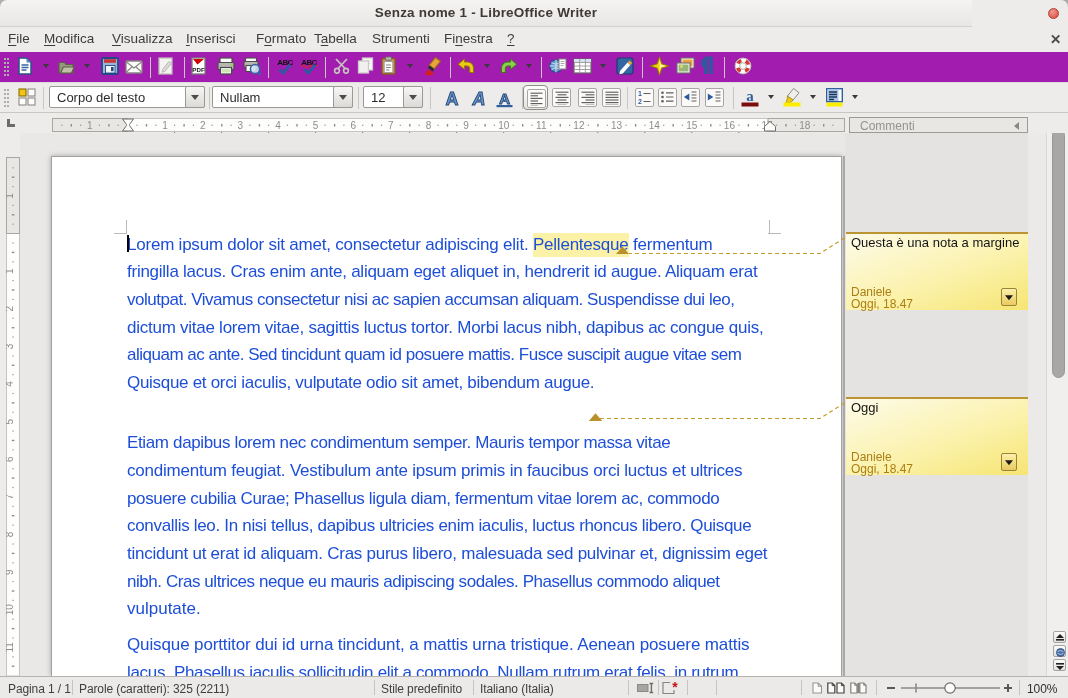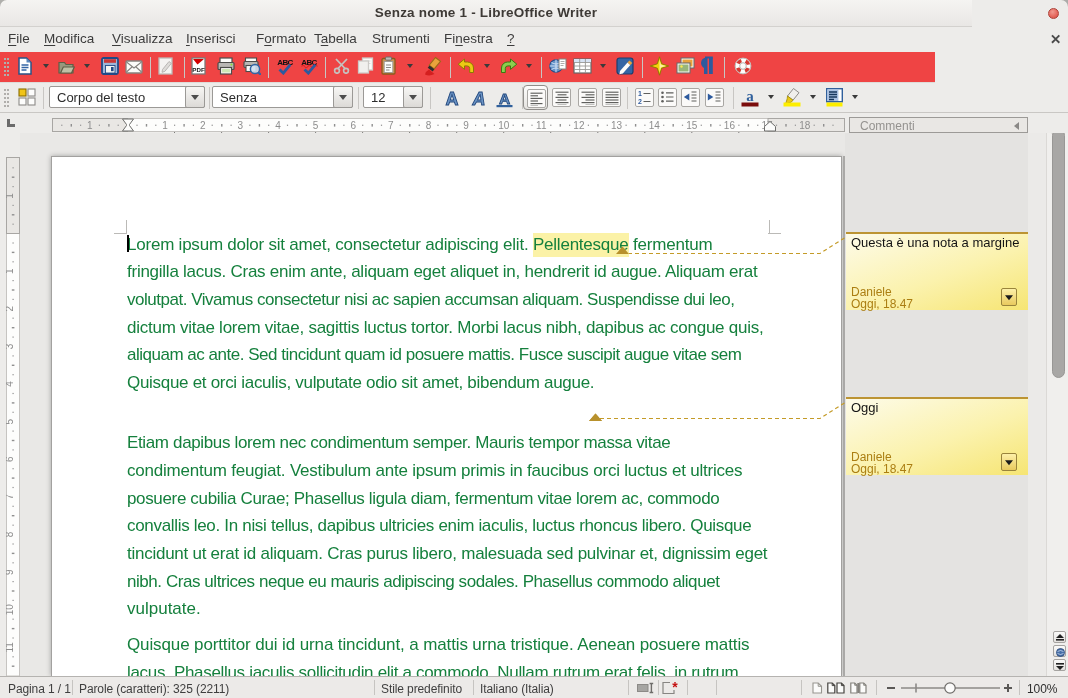--- a/index.html
+++ b/index.html
@@ -5,38 +5,38 @@
 html,body{width:1068px;height:698px;overflow:hidden;background:#edecea}
 body{font-family:"Liberation Sans",sans-serif;position:relative}
 .abs{position:absolute}
 #titlebar{left:0;top:0;width:972px;height:27px;background:linear-gradient(#f5f4f2,#e9e7e5);border-bottom:1px solid #d3d1ce}
 #title{width:100%;text-align:center;top:5px;font-size:13.5px;font-weight:bold;color:#3e3a36;letter-spacing:.2px}
 #reddot{left:1048px;top:7.5px;width:11px;height:11px;border-radius:50%;background:radial-gradient(circle at 40% 32%,#f19a90,#e4645a 62%,#d04f44);border:1px solid #ad4138}
 #menubar{left:0;top:27px;width:1068px;height:25px;background:#edecea}
 .mi{position:absolute;top:4px;font-size:13.5px;color:#3c3c3c;white-space:nowrap}
 .mi u{text-decoration:underline;text-underline-offset:2px}
 #menux{left:1050px;top:4px;font-size:13.5px;color:#4a4a4a;font-weight:bold}
-#tb1{left:0;top:52px;width:935px;height:31px;background:#ef4444;border-bottom:1px solid #dedcd9}
+#tb1{left:0;top:52px;width:1068px;height:31px;background:#a21caf;border-bottom:1px solid #dedcd9}
 #tb2{left:0;top:83px;width:1068px;height:30px;background:#edecea;border-bottom:1px solid #c9c7c4}
 .grip{width:5px;height:18px;border-left:2px dotted #b0aeab;border-right:2px dotted #b0aeab}
 .tsep{width:1px;background:#c8c6c3}
 .arr{width:0;height:0;border-left:3.5px solid transparent;border-right:3.5px solid transparent;border-top:4px solid #3a3a3a}
 .combo{position:absolute;background:#fff;border:1px solid #9b9996;border-radius:2px;font-size:13px;color:#2c2c2c;padding:3px 0 0 7px}
 .cbtn{position:absolute;background:linear-gradient(#f7f6f4,#dcdad7);border:1px solid #9b9996;border-radius:2px}
 .fbtn{position:absolute;width:19px;height:19px;background:#fbfaf9;border:1px solid #a9a7a4;border-radius:2px}
 .cbtn:after{content:"";position:absolute;left:50%;top:50%;transform:translate(-50%,-40%);border-left:4px solid transparent;border-right:4px solid transparent;border-top:5px solid #4c4c4c}
 #rulerrow{left:0;top:113px;width:1068px;height:20px;background:#edecea}
 #lsel{left:7px;top:6px;width:8px;height:8px;border-left:3px solid #6b6b6b;border-bottom:3px solid #6b6b6b}
 #commbtn{left:849px;top:4px;width:179px;height:16px;background:#e9e7e4;border:1px solid #9c9a97;font-size:12px;color:#94928f;padding:1px 0 0 10px}
 #commbtn .tri{position:absolute;right:8px;top:4px;width:0;height:0;border-top:4px solid transparent;border-bottom:4px solid transparent;border-right:5px solid #8a8886}
 #docarea{left:0;top:133px;width:1068px;height:543px;overflow:hidden;background:#edecea}
 #docgray{left:20px;top:0;width:825px;height:543px;background:#e9e8e6}
 #page{left:51px;top:23px;width:791px;height:520px;background:#fff;border:1px solid #a2a19f;border-bottom:none;box-shadow:0 0 5px rgba(0,0,0,0.30)}
 #pagesh{left:843px;top:23px;width:2px;height:520px;background:#aaa9a7}
-#text{left:0;top:0;width:743px;height:543px;color:#15803d;font-size:17px}
+#text{left:0;top:0;width:743px;height:543px;color:#1d4ed8;font-size:17px}
 .para{position:absolute;left:127px;line-height:27.7px;white-space:nowrap}
 .para div{width:fit-content}
 .hl{background:#fbf2a7;padding:1.5px 0 3.5px}
 #caret{left:127px;top:102px;width:2px;height:16.5px;background:#000}
 .crop{position:absolute;background:#bbbab7}
 #pane{left:845px;top:0;width:183px;height:543px;background:#e4e3e1}
 .note{position:absolute;left:846px;width:182px;background:linear-gradient(160deg,#fdfbe9 0%,#fbf2ad 55%,#f6e573 100%);border-top:2px solid #bc9433}
 .ntitle{position:absolute;left:5px;top:1.5px;font-size:13px;color:#141414}
 .nmeta{position:absolute;left:5px;font-size:12px;color:#ab7e12;line-height:12.5px}
 .nbtn{position:absolute;left:155px;width:16px;height:18px;background:linear-gradient(#fdf0a8,#e9ca5e);border:1px solid #99843c;border-radius:2px}
@@ -201,21 +201,21 @@
     <svg class="abs" style="left:734px;top:5px" width="18" height="18" viewBox="0 0 18 18">
       <circle cx="9" cy="9" r="7.9" fill="#fdfdfc" stroke="#c0beba" stroke-width="1"></circle>
       <circle cx="9" cy="9" r="5.6" fill="none" stroke="#d53a32" stroke-width="3.6" stroke-dasharray="4.4 4.4" transform="rotate(22 9 9)"></circle>
       <circle cx="9" cy="9" r="3.3" fill="#fdfdfc" stroke="#b5b3b0" stroke-width="1"></circle>
     </svg>
   </div>
 <div class="abs" id="tb2">
     <div class="grip abs" style="left:4px;top:6px"></div>
  <div class="combo" style="left:49px;top:3px;width:156px;height:22px">Corpo del testo</div>
  <div class="cbtn" style="left:185px;top:3px;width:20px;height:22px"></div>
- <div class="combo" style="left:212px;top:3px;width:141px;height:22px">Senza</div>
+ <div class="combo" style="left:212px;top:3px;width:141px;height:22px">Nullam</div>
  <div class="cbtn" style="left:333px;top:3px;width:20px;height:22px"></div>
  <div class="combo" style="left:363px;top:3px;width:60px;height:22px">12</div>
  <div class="cbtn" style="left:403px;top:3px;width:20px;height:22px"></div>
     <svg class="abs" style="left:18px;top:5px" width="18" height="18" viewBox="0 0 18 18">
       <rect x="1" y="1" width="7" height="7" fill="#f0c419" stroke="#8a6d00" stroke-width="1.1"></rect>
       <rect x="10" y="1" width="7" height="7" fill="#fdfdfc" stroke="#8d8b88" stroke-width="1.1"></rect>
       <rect x="1" y="10" width="7" height="7" fill="#fdfdfc" stroke="#8d8b88" stroke-width="1.1"></rect>
       <rect x="10" y="10" width="7" height="7" fill="#fdfdfc" stroke="#8d8b88" stroke-width="1.1"></rect>
     </svg>
     <div class="abs tsep" style="left:42.5px;top:4px;height:22px"></div>

